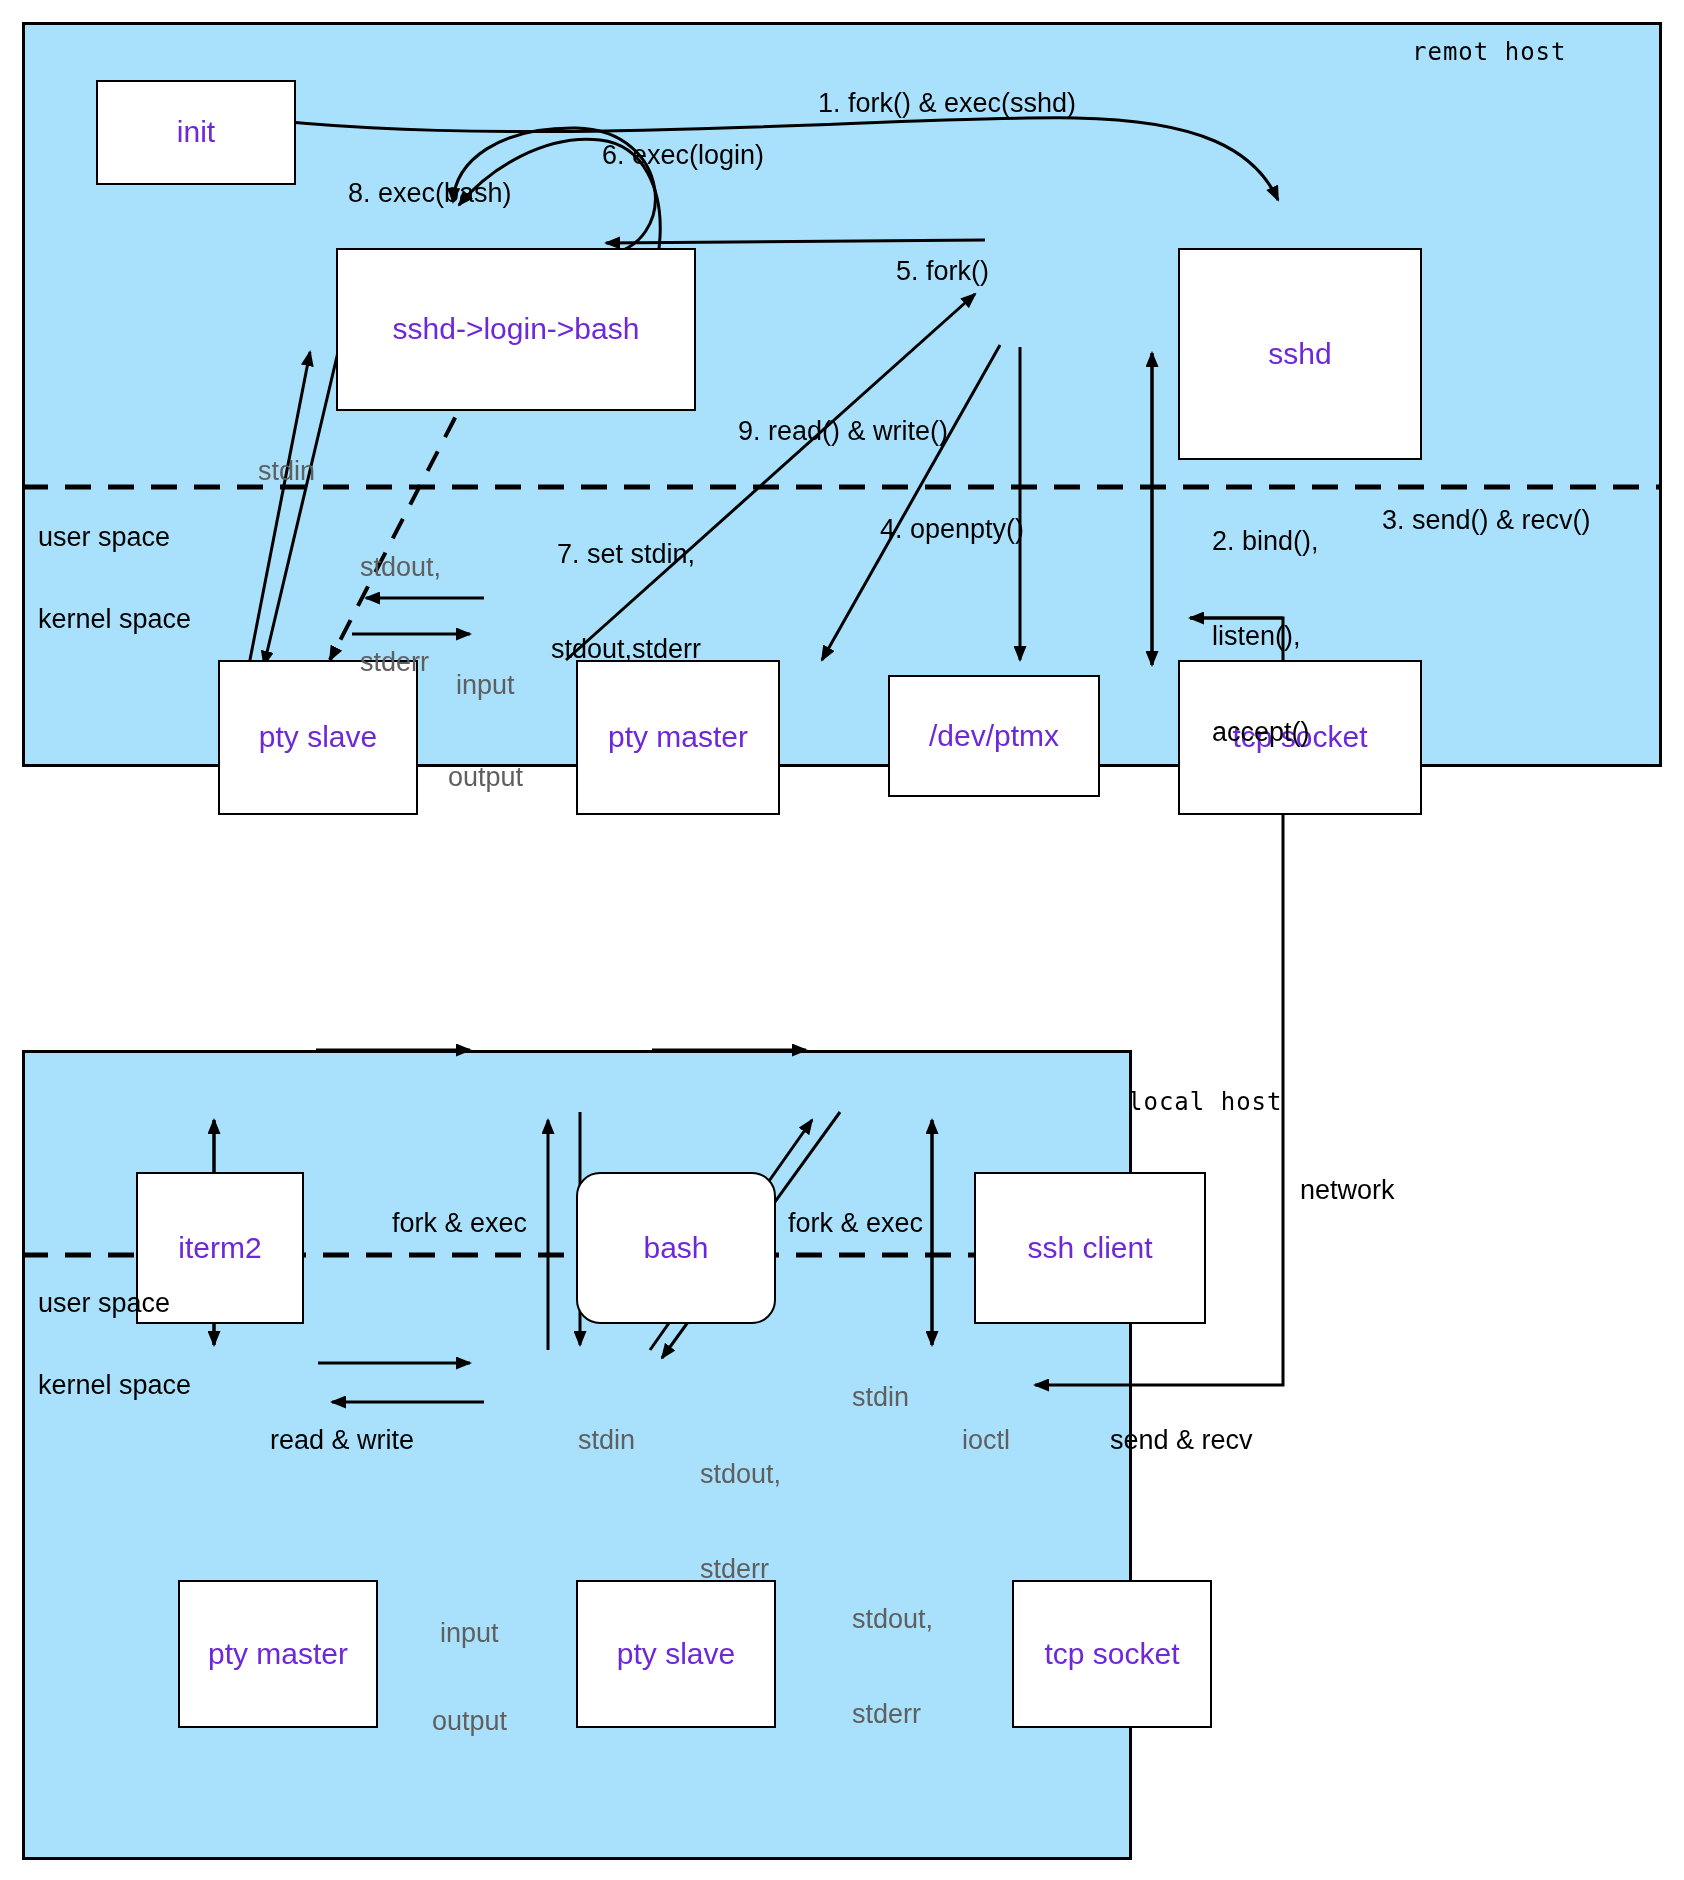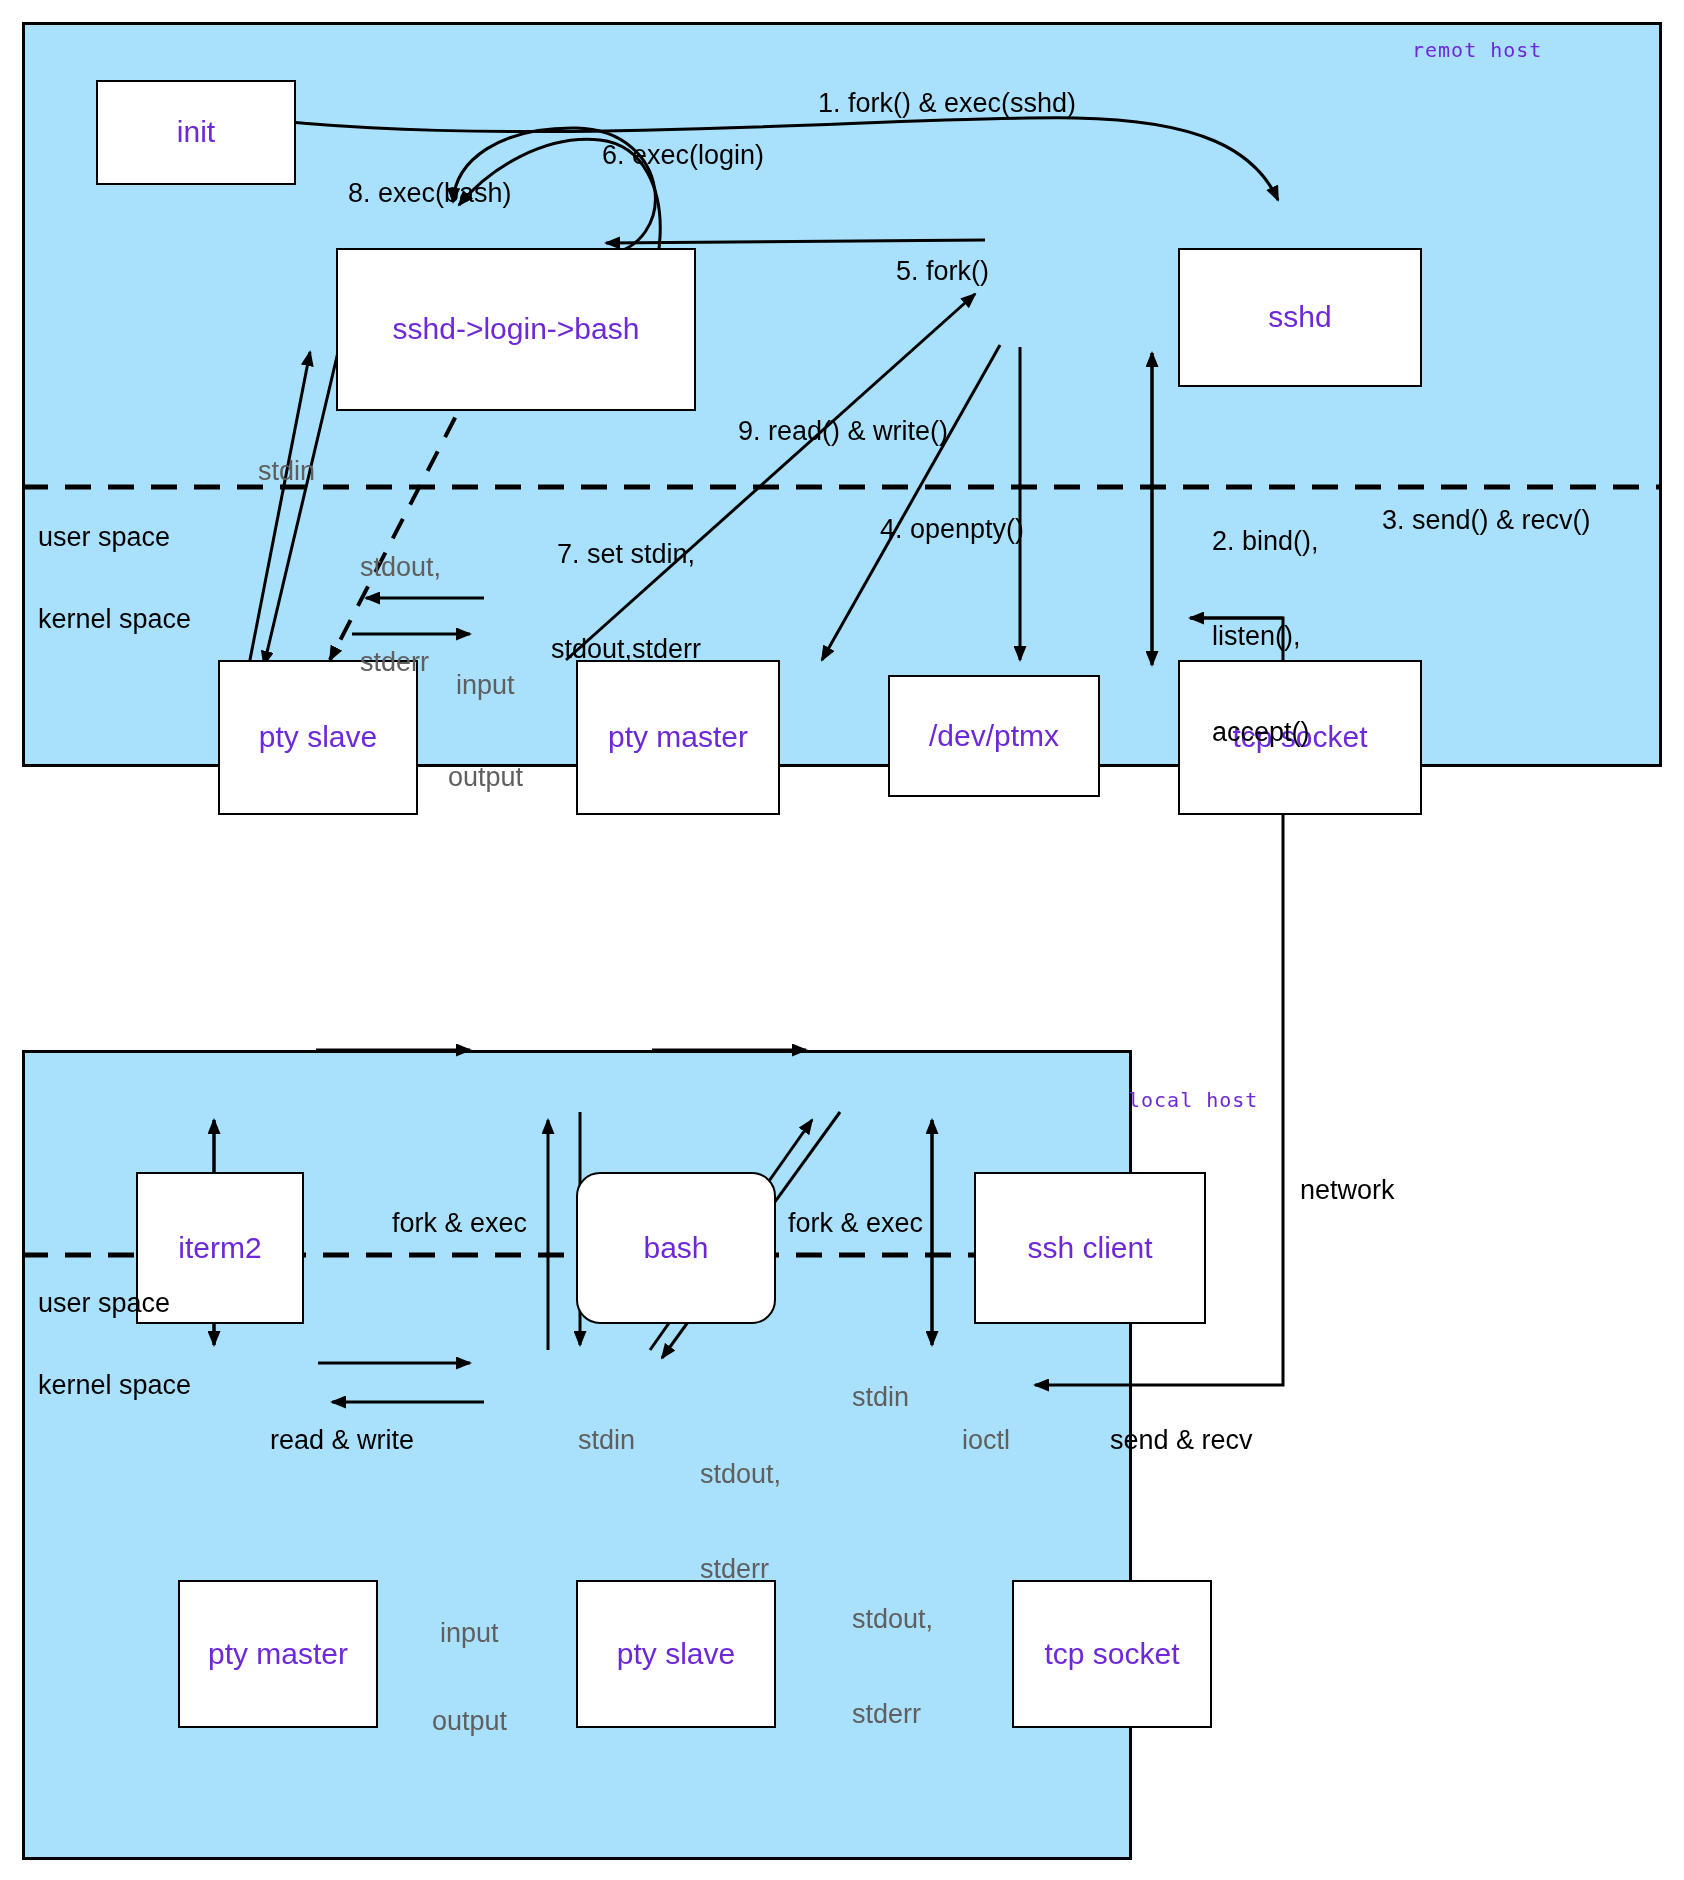--- a/index.html
+++ b/index.html
@@ -4,21 +4,21 @@
 <style>
   html,body{margin:0;padding:0;background:#ffffff;}
   #root{position:relative;width:1684px;height:1880px;background:#fff;
         font-family:"Liberation Sans", sans-serif;}
   svg#canvas{position:absolute;left:0;top:0;width:1684px;height:1880px;}
   .host-panel{position:absolute;background:#a9e0fb;border:3px solid #000;box-sizing:border-box;}
   .node-box{position:absolute;background:#ffffff;border:2px solid #000;box-sizing:border-box;
             display:flex;align-items:center;justify-content:center;text-align:center;
             font-size:30px;color:#6d28d9;line-height:1.15;}
   .host-title{position:absolute;font-family:"DejaVu Sans Mono","Liberation Mono",monospace;
-              font-size:20px;letter-spacing:1px;color:#6d28d9;}
+              font-size:24px;letter-spacing:1px;color:#000000;}
   .lbl{position:absolute;font-size:27px;color:#000;line-height:1.18;white-space:pre;}
   .lbl.gray{color:#5f5f5f;}
   .lbl.c{text-align:center;}
 </style>
 </head>
 <body>
 
 <div id="root">
 
   <div class="host-panel" style="left:22px;top:22px;width:1640px;height:745px;"></div>
@@ -90,21 +90,21 @@
   <div class="host-title" style="left:1412px;top:38px;">remot host</div>
 
   <div class="node-box" style="left:96px;top:80px;width:200px;height:105px;">
     <span>init</span>
   </div>
 
   <div class="node-box" style="left:336px;top:248px;width:360px;height:163px;">
     <span>sshd-&gt;login-&gt;bash</span>
   </div>
 
-  <div class="node-box" style="left:1178px;top:248px;width:244px;height:139px;">
+  <div class="node-box" style="left:1178px;top:248px;width:244px;height:212px;">
     <span>sshd</span>
   </div>
 
   <div class="node-box" style="left:218px;top:660px;width:200px;height:155px;">
     <span>pty slave</span>
   </div>
 
   <div class="node-box" style="left:576px;top:660px;width:204px;height:155px;">
     <span>pty master</span>
   </div>

